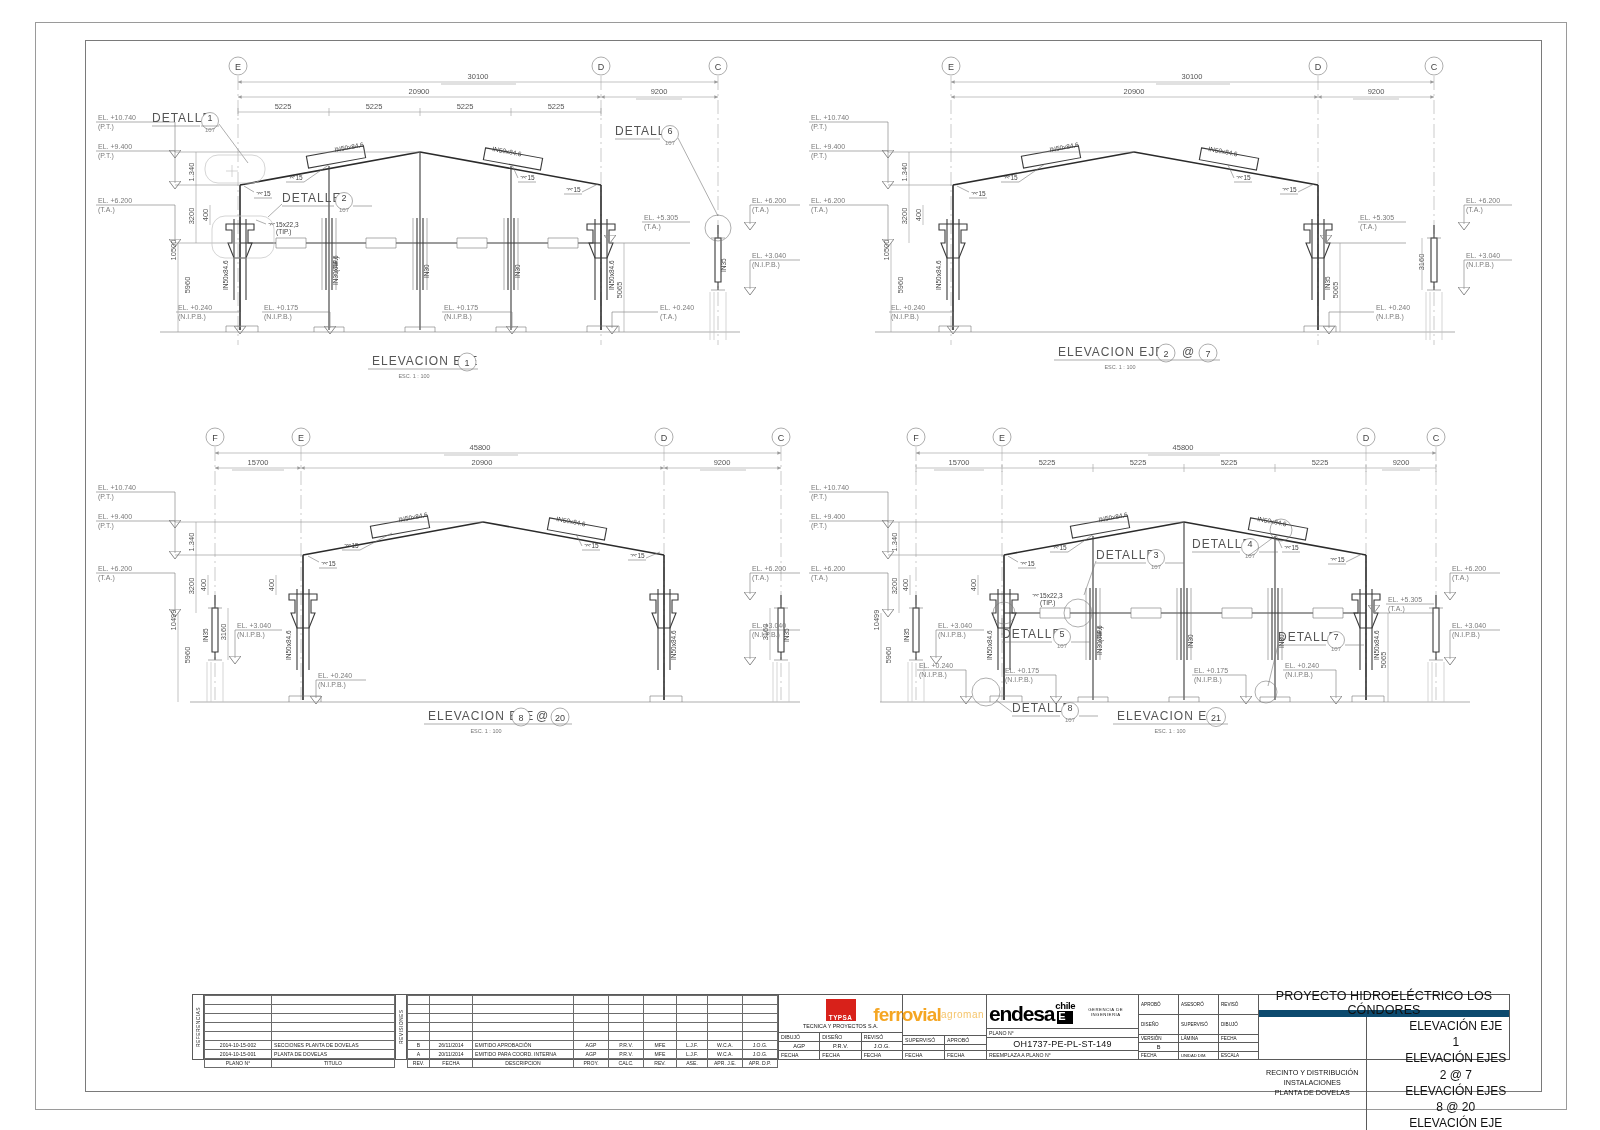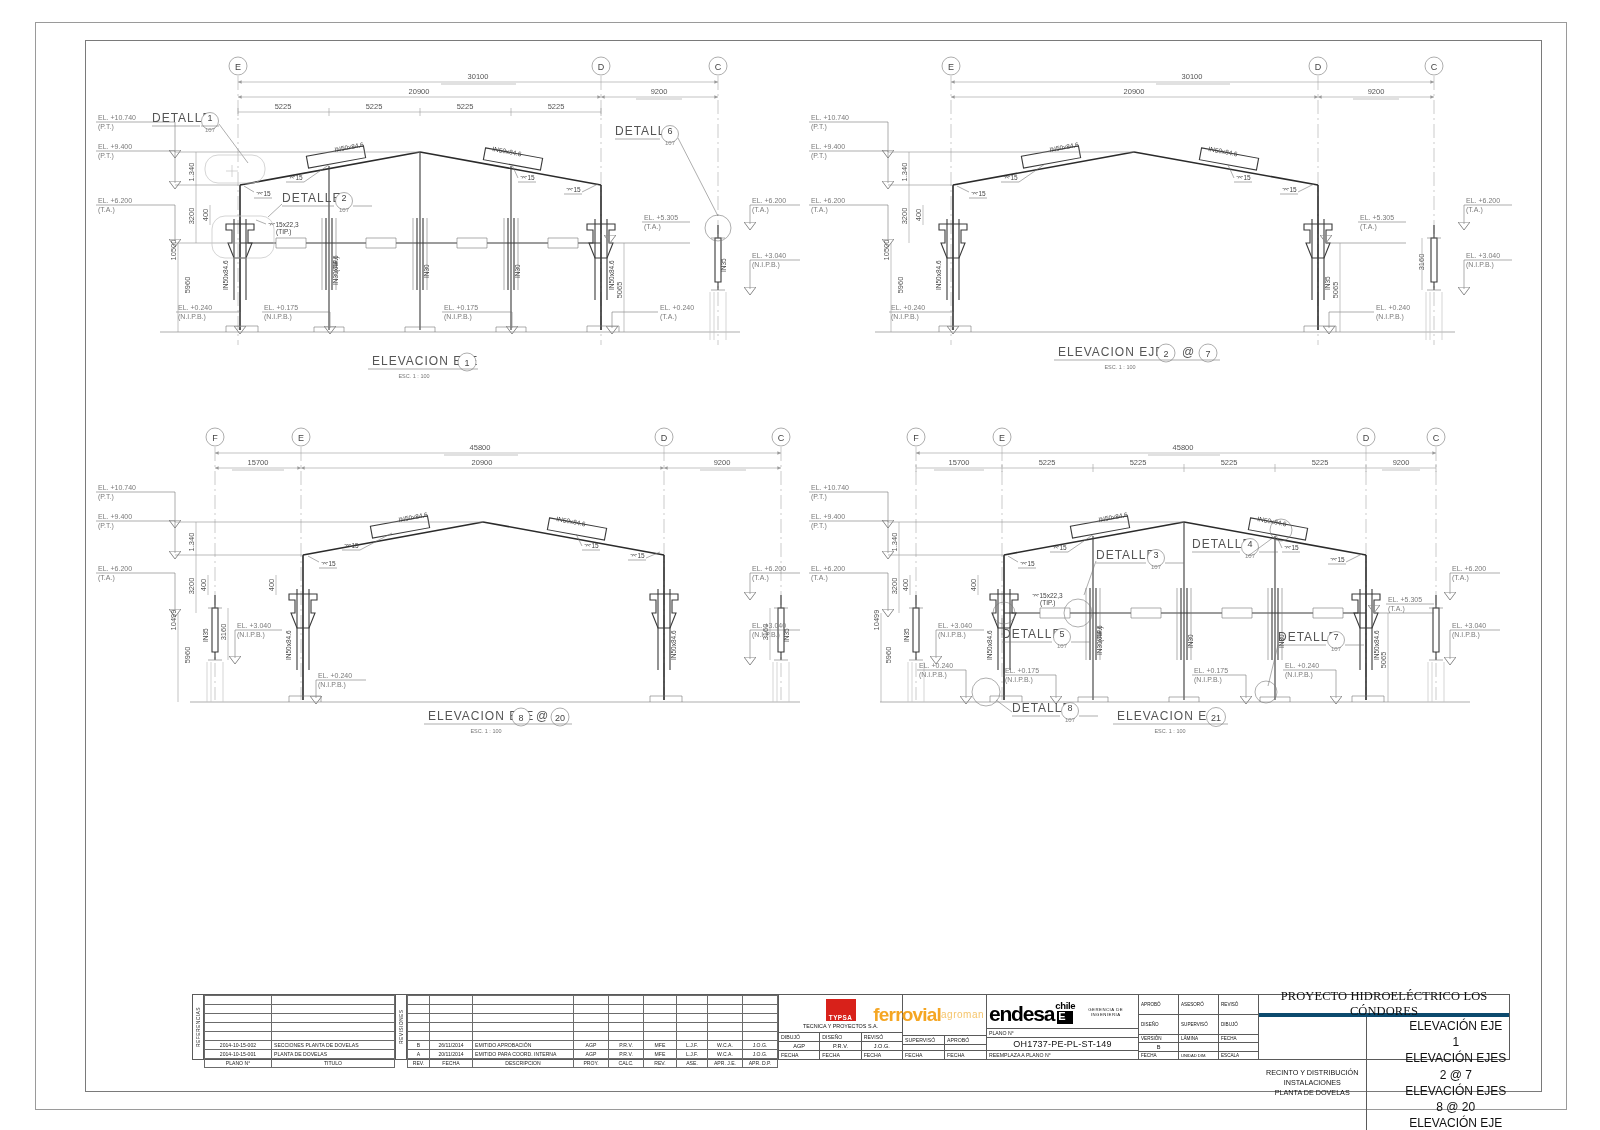--- a/index.html
+++ b/index.html
@@ -1222,21 +1222,21 @@
         </div>
         <div style="flex:1;display:flex;flex-direction:column;">
           <div class="cell hdrlbl" style="flex:1;">FECHA</div>
           <div class="cell valc" style="flex:1;"></div>
           <div class="cell hdrlbl" style="flex:1;border-bottom:none;">ESCALA</div>
         </div>
       </div>
     </div>
 
     <div class="col" style="flex:1;">
-      <div class="cell" style="height:22px;justify-content:center;border-bottom:4px solid #0c4a6e;font-family:Liberation Serif, serif;">
+      <div class="cell" style="height:22px;justify-content:center;border-bottom:7px solid #0c4a6e;">
         <span class="projtitle">PROYECTO HIDROELÉCTRICO LOS CÓNDORES</span>
       </div>
       <div style="flex:1;display:flex;gap:36px;">
         <div class="cell" style="flex:1;border-right:1px solid #5a5a5a;border-bottom:none;justify-content:center;align-items:center;">
           <div class="subttl">
             <div>RECINTO Y DISTRIBUCIÓN</div>
             <div>INSTALACIONES</div>
             <div>PLANTA DE DOVELAS</div>
           </div>
         </div>

